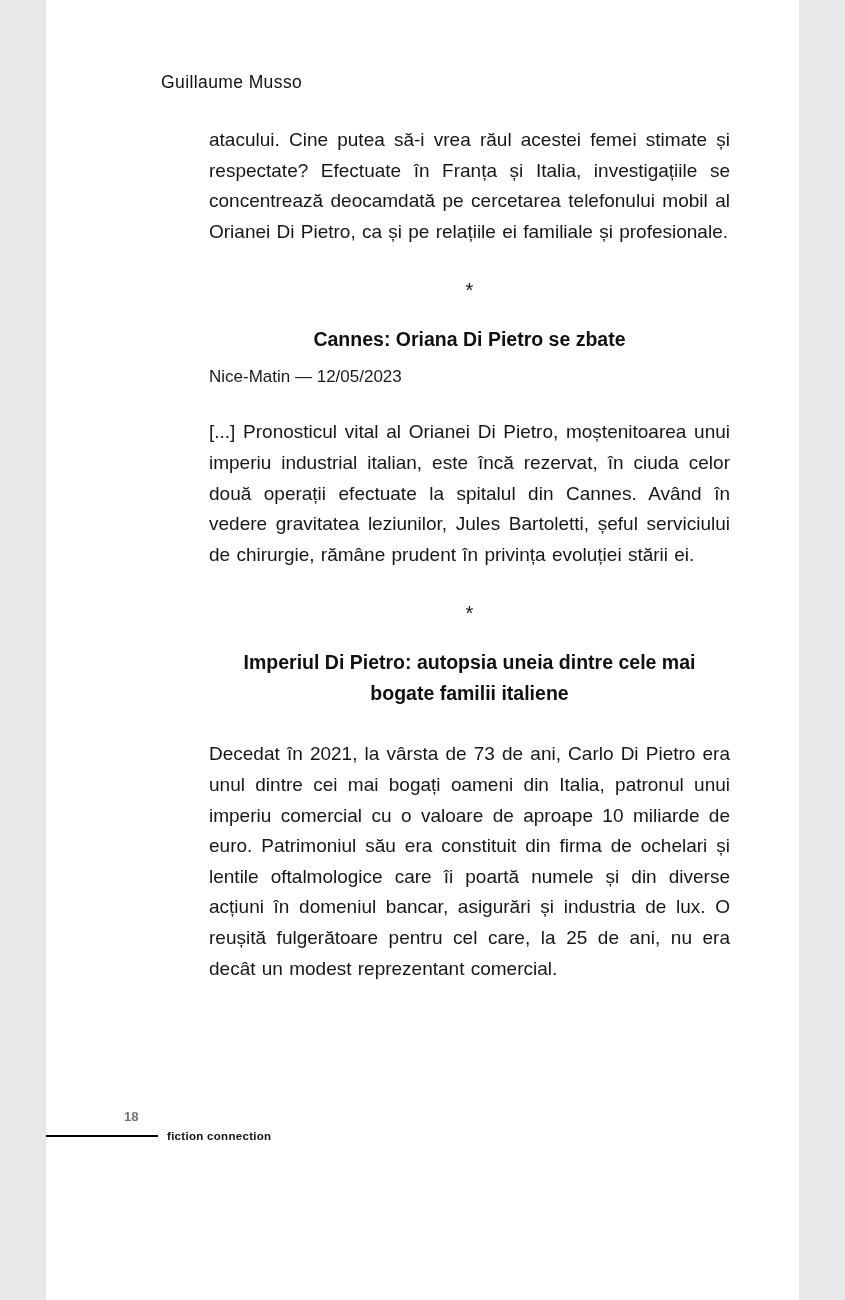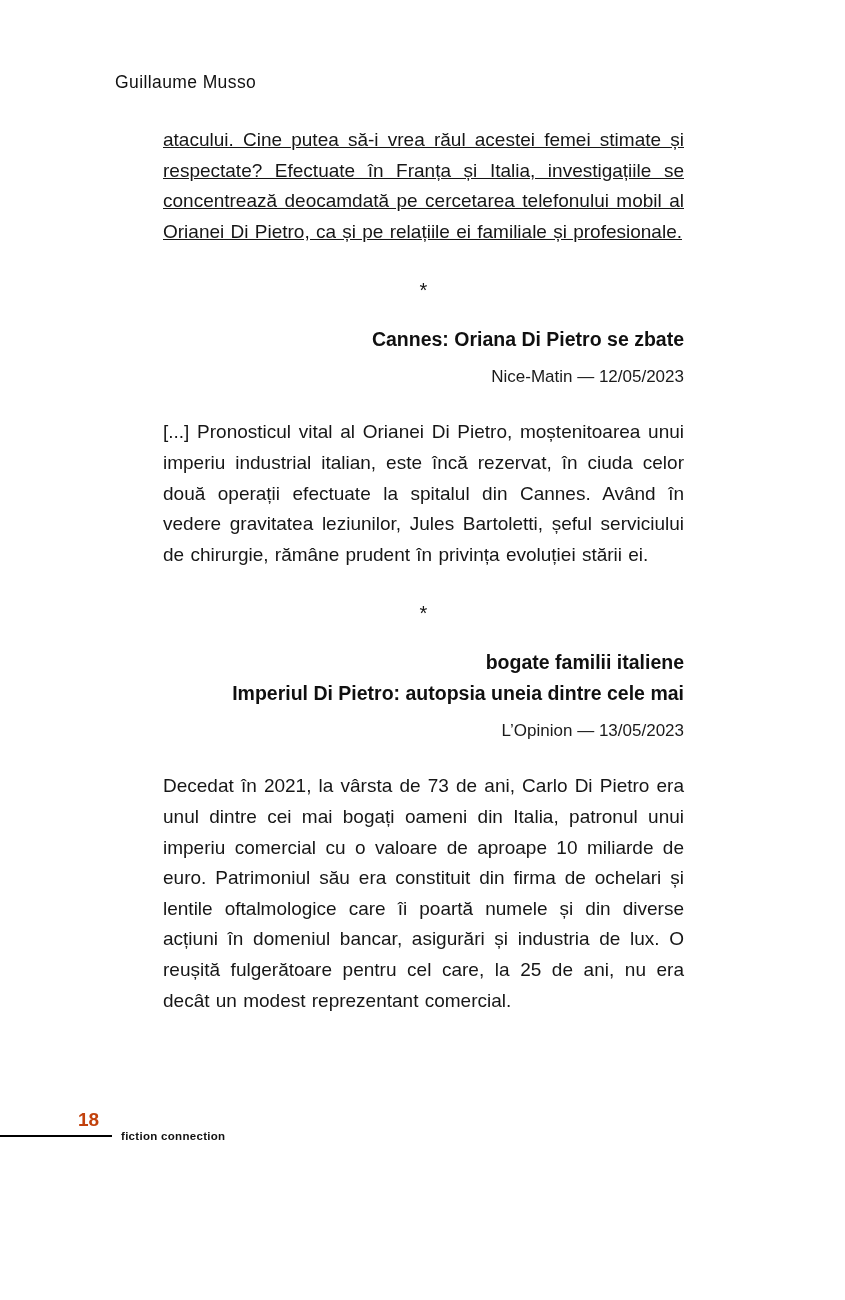--- a/index.html
+++ b/index.html
@@ -1,21 +1,21 @@
 <!DOCTYPE html>
 <html><head>
 <meta charset="utf-8">
 <style>
   * { margin: 0; padding: 0; box-sizing: border-box; }
   html, body { background: #e8e8e8; }
   body { font-family: "Liberation Sans", "DejaVu Sans", sans-serif; }
 
   .page {
     position: relative;
-    width: 845px;
+    width: 753px;
     height: 1300px;
     background: #ffffff;
     margin: 0 auto;
     overflow: hidden;
     color: #141414;
   }
 
   .running-header {
     position: absolute;
     left: 115px;
@@ -43,55 +43,55 @@
   .separator {
     text-align: center;
     font-size: 20px;
     line-height: 20px;
     margin-top: 33px;
     color: #161616;
   }
 
   .article-title {
     margin-top: 24px;
-    text-align: right;
+    text-align: center;
     font-size: 19.5px;
     font-weight: bold;
     line-height: 31px;
     color: #101010;
   }
   .article-title .title-line { display: block; }
 
   .byline {
     margin-top: 12px;
-    text-align: right;
+    text-align: left;
     font-size: 17px;
     color: #1a1a1a;
   }
 
   .article-body {
     margin-top: 30px;
   }
 
-  .first-paragraph { margin-top: 0; text-decoration: underline; }
+  .first-paragraph { margin-top: 0; }
 
   .footer {
     position: absolute;
     left: 0;
     top: 1105px;
     width: 845px;
     height: 50px;
   }
   .page-number {
     position: absolute;
     left: 78px;
     top: 4px;
-    font-size: 19px;
+    font-size: 13px;
     font-weight: bold;
-    color: #c2410c;
+    color: #737373;
   }
   .footer-rule {
     position: absolute;
     left: 0;
     top: 30px;
     width: 112px;
     height: 2px;
     background: #000000;
   }
   .footer-brand {
@@ -121,25 +121,24 @@
       <span class="title-line">Cannes: Oriana Di Pietro se zbate</span>
     </h2>
 
     <div class="byline">Nice-Matin — 12/05/2023</div>
 
     <p class="body-text article-body">[...] Pronosticul vital al Orianei Di Pietro, moștenitoarea unui imperiu industrial italian, este încă rezervat, în ciuda celor două operații efectuate la spitalul din Cannes. Având în vedere gravitatea leziunilor, Jules Bartoletti, șeful serviciului de chirurgie, rămâne prudent în privința evoluției stării ei.</p>
 
     <div class="separator">*</div>
 
     <h2 class="article-title">
+      <span class="title-line">Imperiul Di Pietro: autopsia uneia dintre cele mai</span>
       <span class="title-line">bogate familii italiene</span>
-      <span class="title-line">Imperiul Di Pietro: autopsia uneia dintre cele mai</span>
     </h2>
 
-    <div class="byline">L’Opinion — 13/05/2023</div>
 
     <p class="body-text article-body">Decedat în 2021, la vârsta de 73 de ani, Carlo Di Pietro era unul dintre cei mai bogați oameni din Italia, patronul unui imperiu comercial cu o valoare de aproape 10 miliarde de euro. Patrimoniul său era constituit din firma de ochelari și lentile oftalmologice care îi poartă numele și din diverse acțiuni în domeniul bancar, asigurări și industria de lux. O reușită fulgerătoare pentru cel care, la 25 de ani, nu era decât un modest reprezentant comercial.</p>
 
   </div>
 
   <div class="footer">
     <div class="page-number">18</div>
     <div class="footer-rule"></div>
     <div class="footer-brand">fiction connection</div>
   </div>

